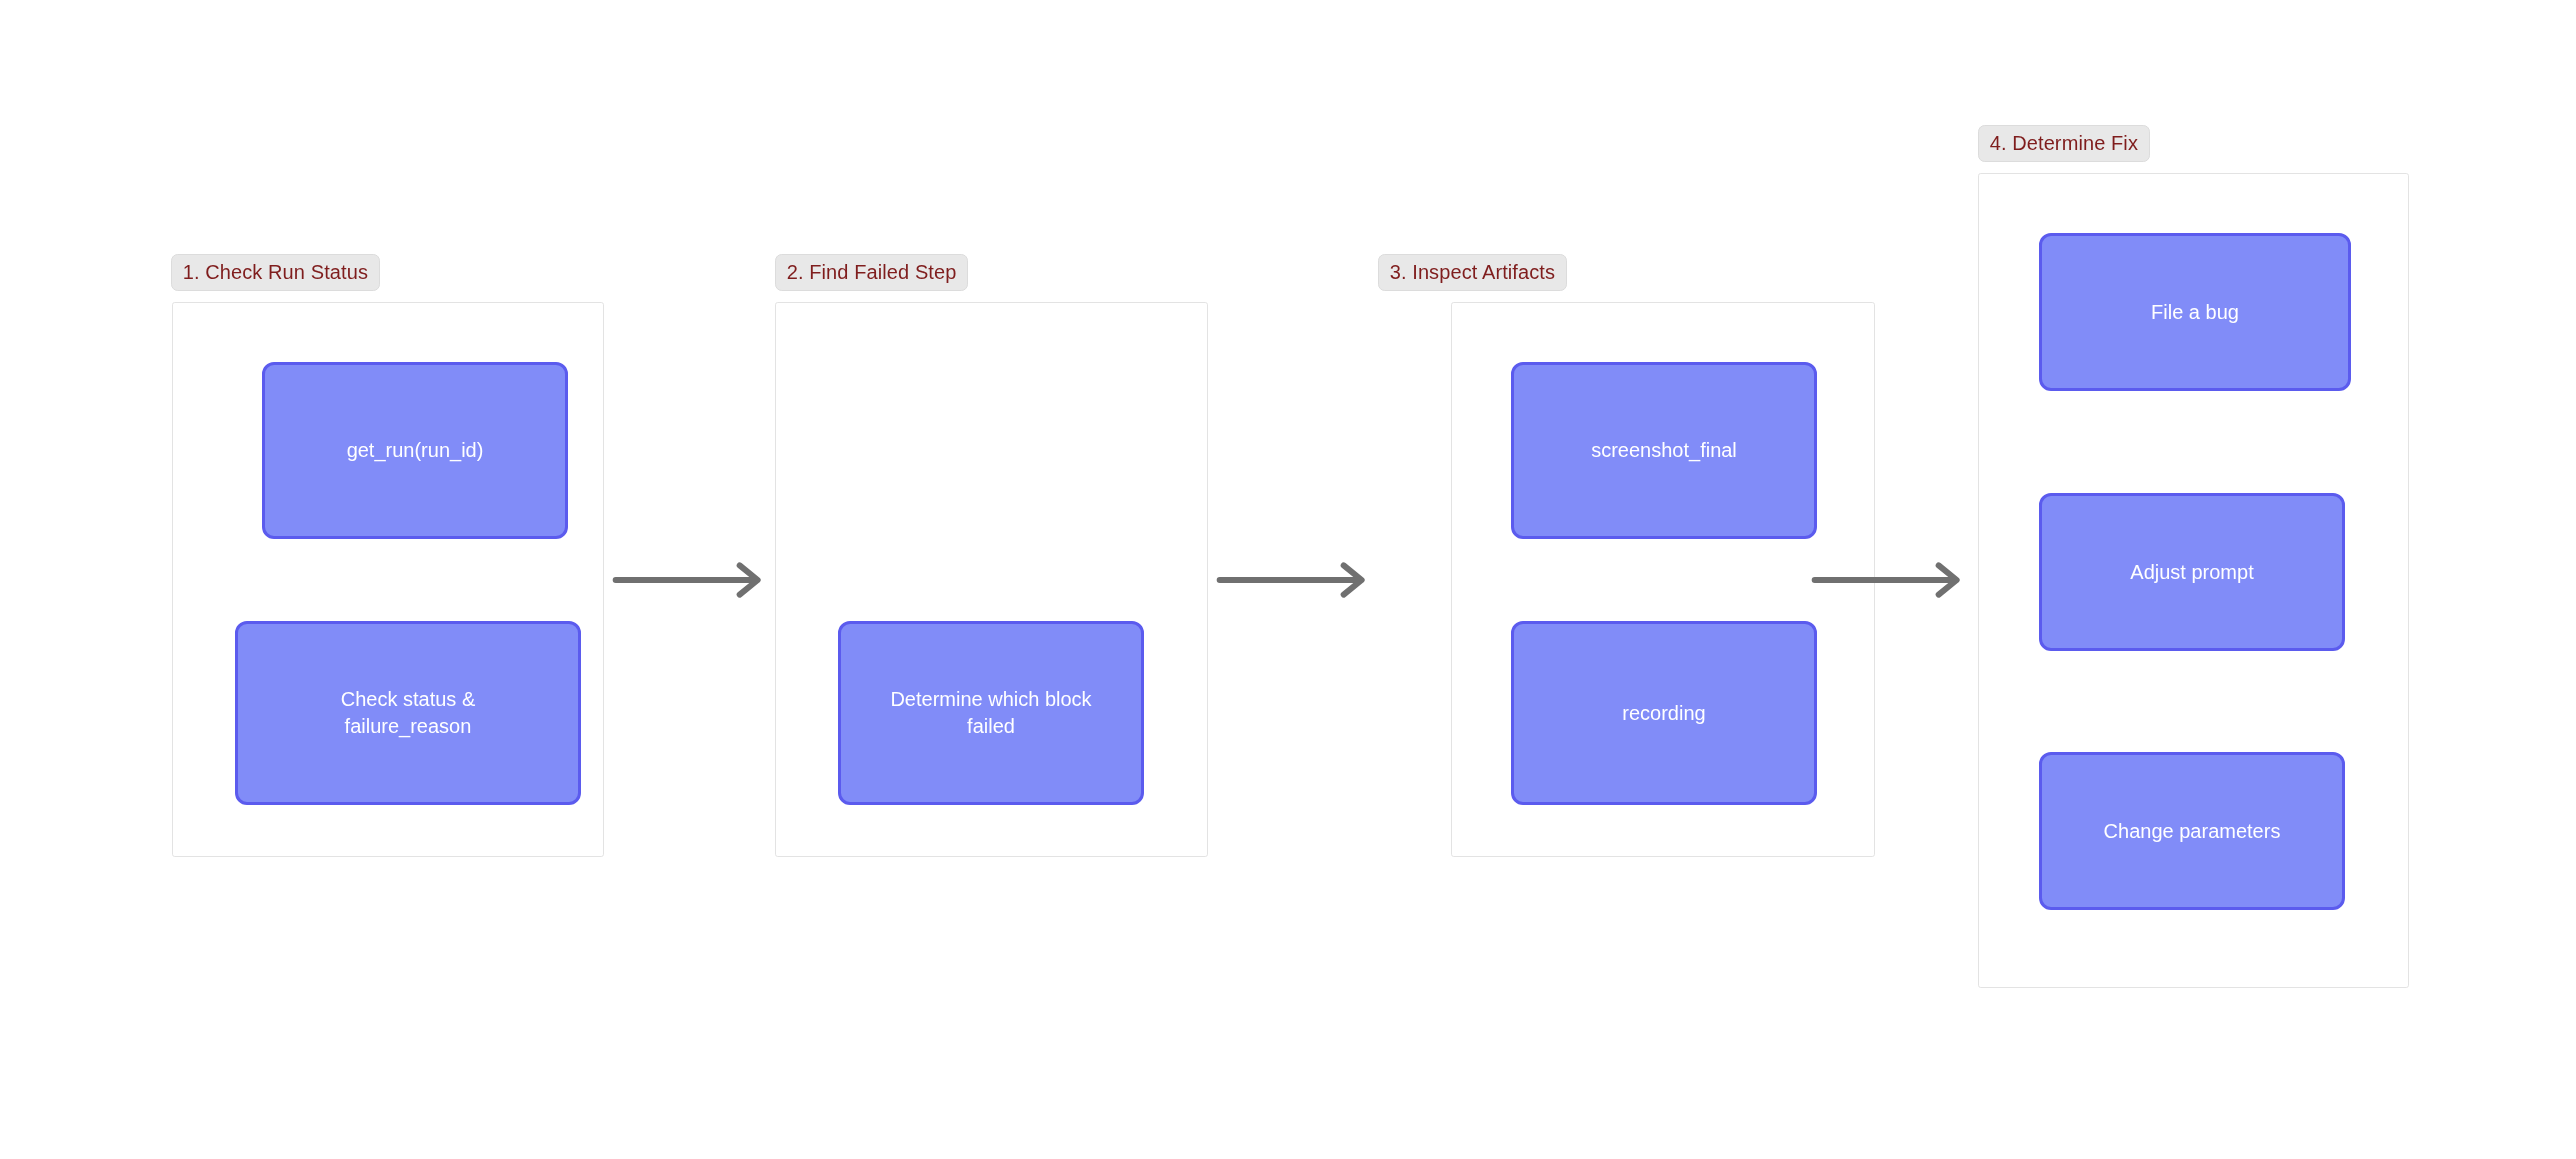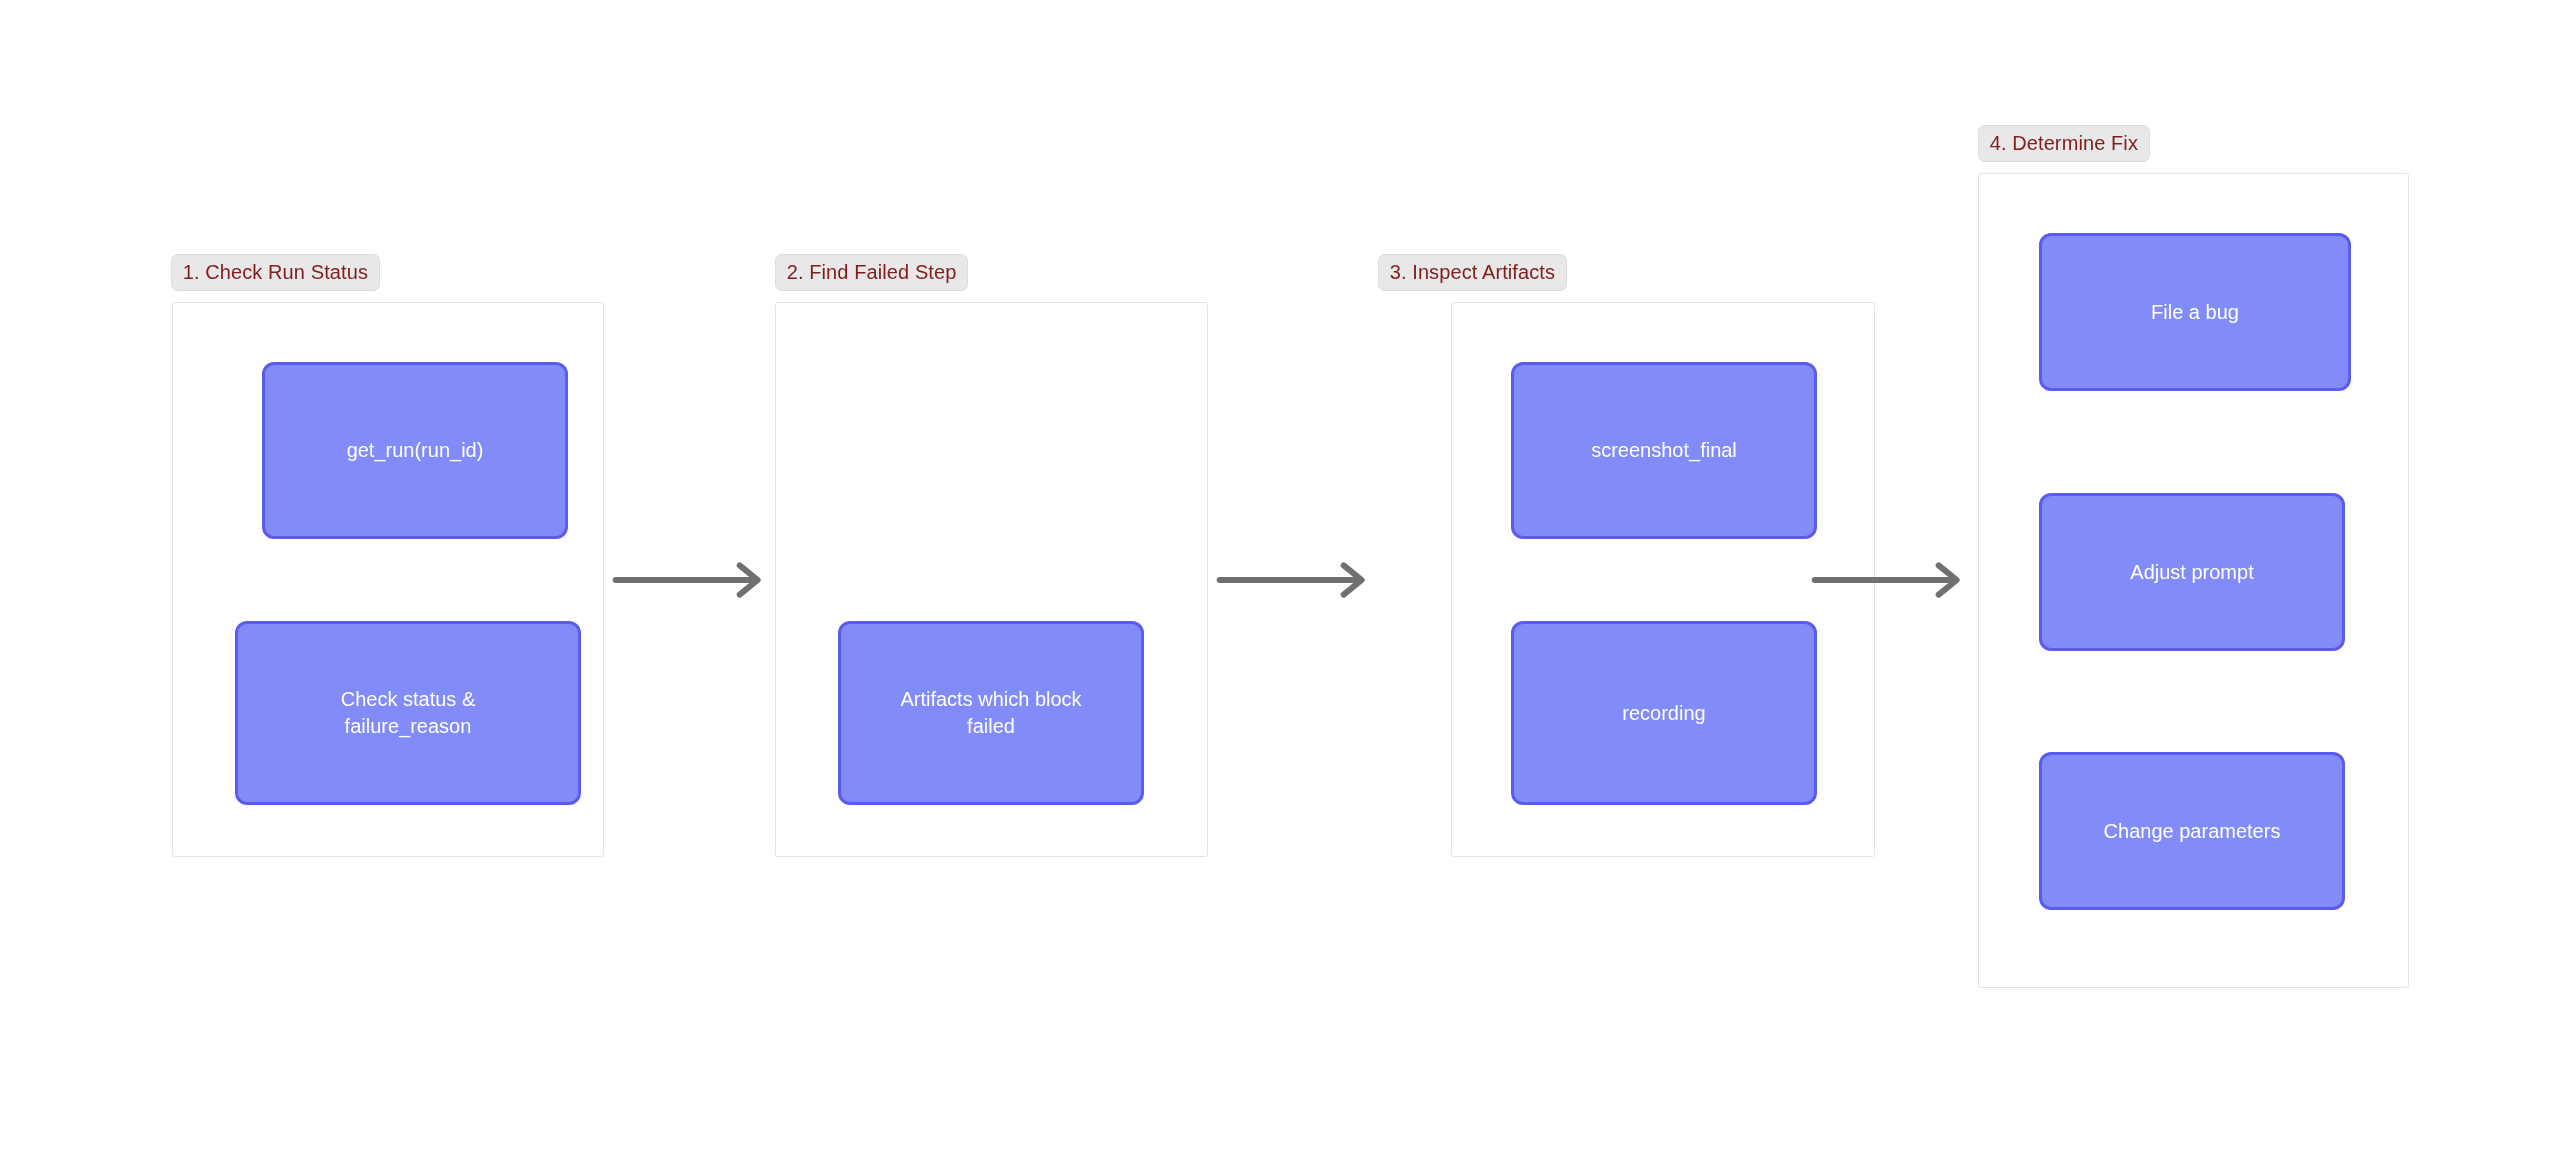--- a/index.html
+++ b/index.html
@@ -91,21 +91,21 @@
       <path d="M2 27 H212" stroke="#707070" stroke-width="9" stroke-linecap="round"></path>
       <path d="M188 5 L215 27 L188 49" stroke="#707070" stroke-width="9" stroke-linecap="round" stroke-linejoin="round" fill="none"></path>
     </svg>
   </div>
 
   <div class="cluster-label" style="left:775px; top:254px;">2. Find Failed Step</div>
 
   <div class="cluster" style="left:775px; top:302px; width:433px; height:555px;">
 
 
-    <div class="node" style="left:62px; top:318px; width:306px; height:184px;">Artifacts which block
+    <div class="node" style="left:62px; top:318px; width:306px; height:184px;">Determine which block
 failed</div>
   </div>
 
   <div class="edge" style="left:1218px; top:562px; width:154px; height:36px;">
     <svg width="154" height="36" viewBox="0 0 230 54" fill="none" xmlns="http://www.w3.org/2000/svg">
       <path d="M2 27 H212" stroke="#707070" stroke-width="9" stroke-linecap="round"></path>
       <path d="M188 5 L215 27 L188 49" stroke="#707070" stroke-width="9" stroke-linecap="round" stroke-linejoin="round" fill="none"></path>
     </svg>
   </div>
 

